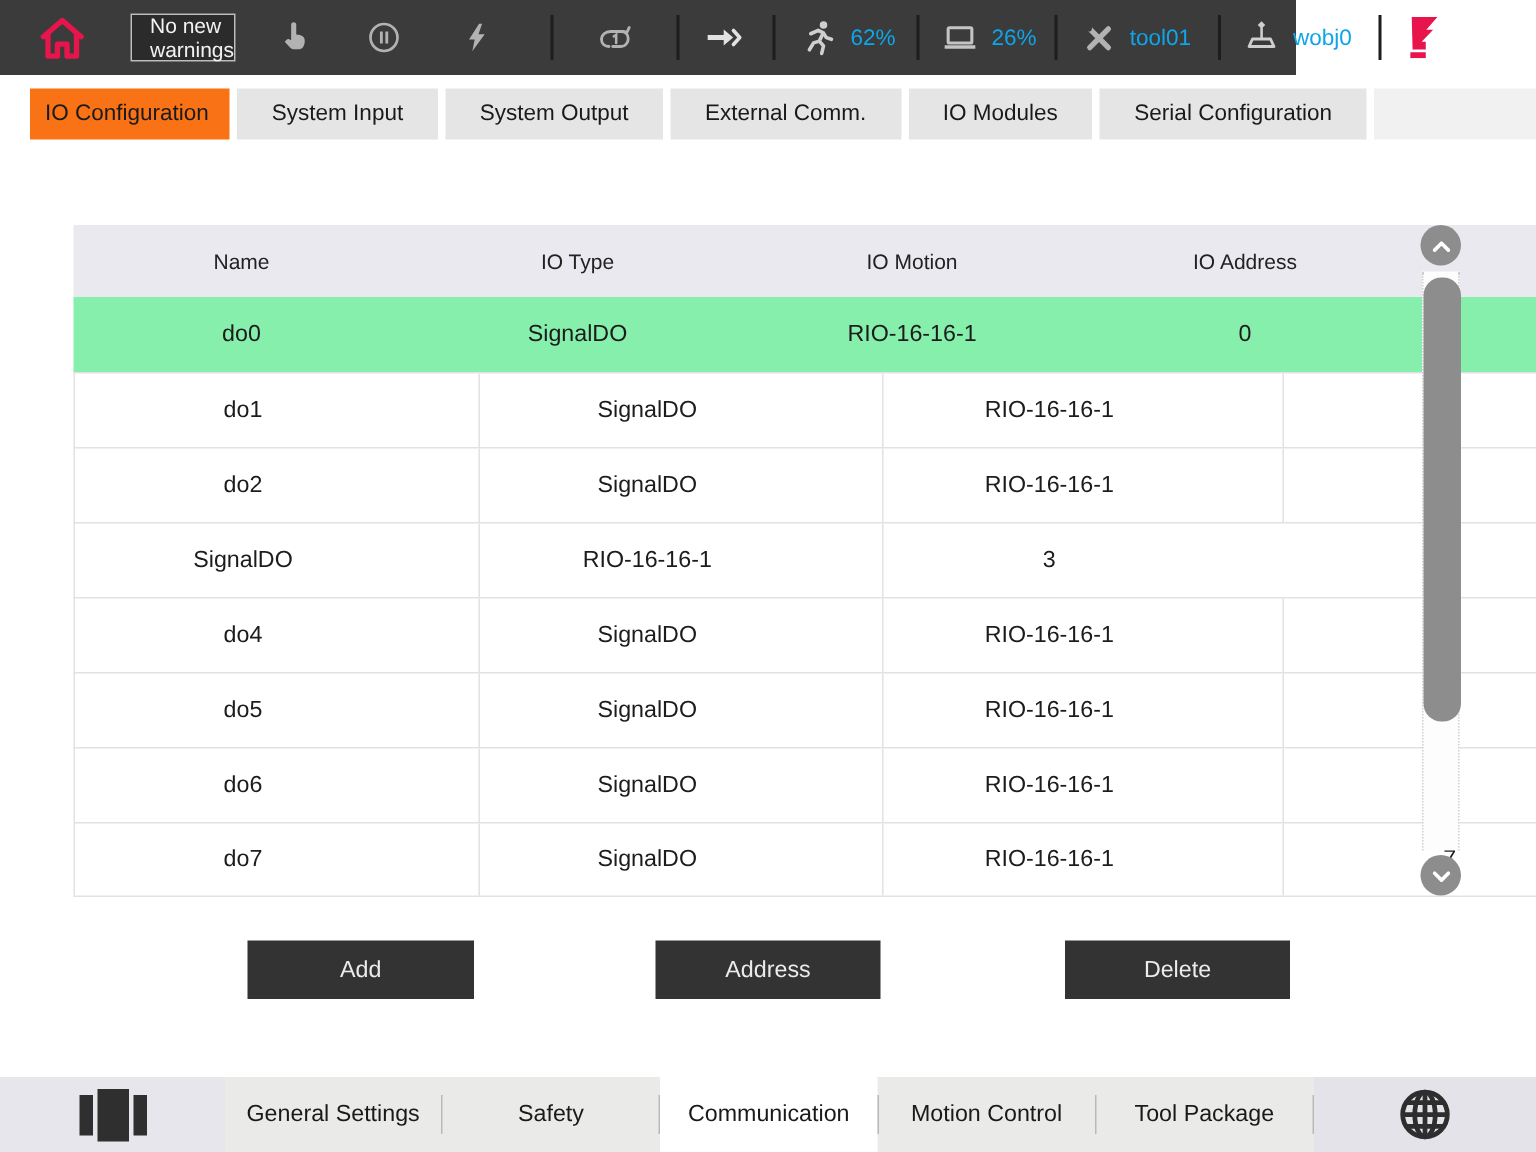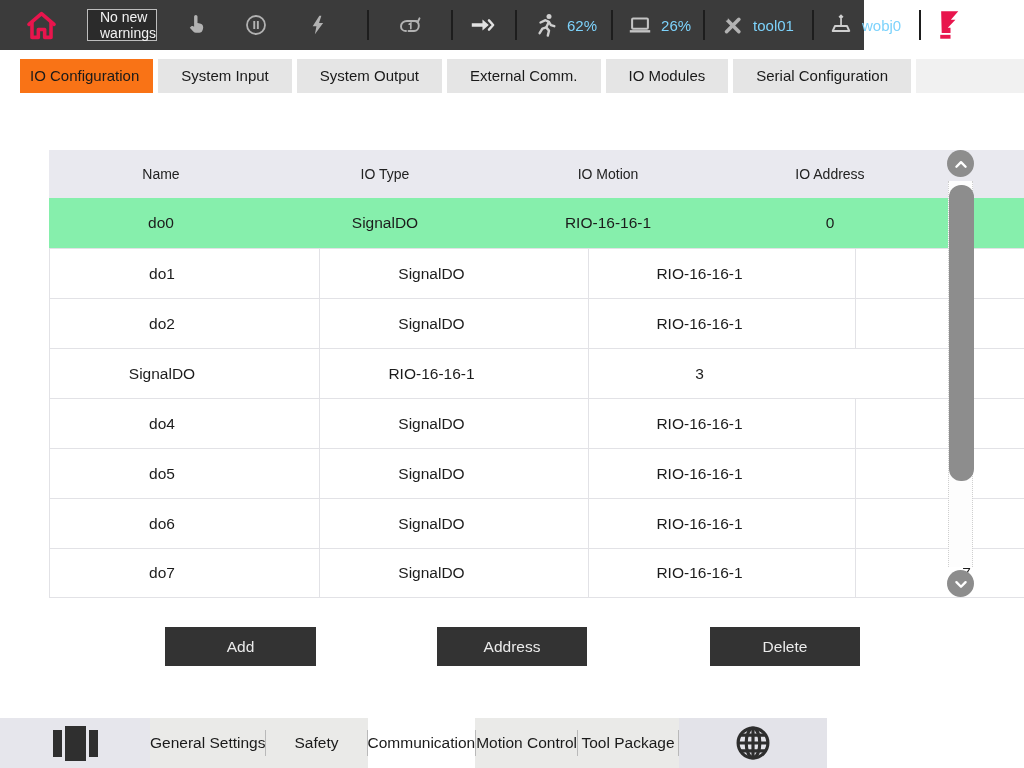--- a/index.html
+++ b/index.html
@@ -9,21 +9,21 @@
 
   
   .topbar { position:absolute; top:0; left:0; width:864px; height:50px;
             background:#3b3b3b; display:flex; align-items:center; }
   .home-btn { margin-left:23px; width:38px; height:38px; display:flex; align-items:center; justify-content:center; }
   .warnbox { margin-left:27px; width:166px; height:32px; background:#2b2b2b;
              border:1px solid #bdbdbd; color:#f2f2f2; font-size:14px;
              display:flex; align-items:center; padding-left:12px; }
   .tb-icon { width:26px; height:26px; display:flex; align-items:center; justify-content:center; flex:none; }
   .vdiv { width:2px; height:30px; background:#1d1d1d; flex:none; }
-  .tb-text { color:#7dd3fc; font-size:15px; white-space:nowrap; }
+  .tb-text { color:#0ea5e9; font-size:15px; white-space:nowrap; }
   .ml26{margin-left:26px}.ml34{margin-left:34px}.ml36{margin-left:36px}
   .ml28{margin-left:28px}.ml16{margin-left:16px}.ml20{margin-left:20px}
   .ml14{margin-left:14px}.ml12{margin-left:12px}.ml18{margin-left:18px}.ml8{margin-left:8px}
   .logo { margin-left:14px; width:34px; height:40px; display:flex; align-items:center; justify-content:center; }
 
   
   .tabbar { position:absolute; top:59px; left:0; width:1024px; height:34px; display:flex; }
   .tab { height:34px; line-height:34px; padding:0 23px; background:#e5e5e5;
          color:#1a1a1a; font-size:15px; margin-right:5px; white-space:nowrap; cursor:default; }
   .tab.active { background:#f97316; padding:0 14px 0 10px;margin-left:20px; }
@@ -56,21 +56,21 @@
 
   
   .act-btn { position:absolute; top:627px; height:39px; background:#333333; border:none;
              color:#ebebeb; font-size:15.5px; font-family:"Liberation Sans",sans-serif; cursor:pointer;
              display:flex; align-items:center; justify-content:center; }
   .btn-add { left:165px; width:151px;text-align:right; }
   .btn-modify { left:437px; width:150px; }
   .btn-delete { left:710px; width:150px; }
 
   
-  .bottombar { position:absolute; bottom:0; left:0; width:827px; height:50px; display:flex; }
+  .bottombar { position:absolute; bottom:0; left:0; width:1024px; height:50px; display:flex; }
   .seg-left { width:150px; background:#e6e6ec; display:flex; align-items:center; justify-content:center; }
   .cols-icon { display:flex; align-items:center; gap:3px; }
   .cols-icon .bar { background:#2f2f2f; }
   .cols-icon .b1,.cols-icon .b3 { width:9px; height:27px; }
   .cols-icon .b2 { width:21px; height:35px; }
   .bnav { flex:1; background:#eaeae8; display:flex; align-items:stretch; }
   .bnav-item { flex:1; display:flex; align-items:center; justify-content:center;
                font-size:15.5px; color:#1a1a1a; white-space:nowrap; cursor:pointer; }
   .bnav-item.active { background:#ffffff; }
   .bdiv { width:1px; background:#b9b9b9; align-self:center; height:26px; }

